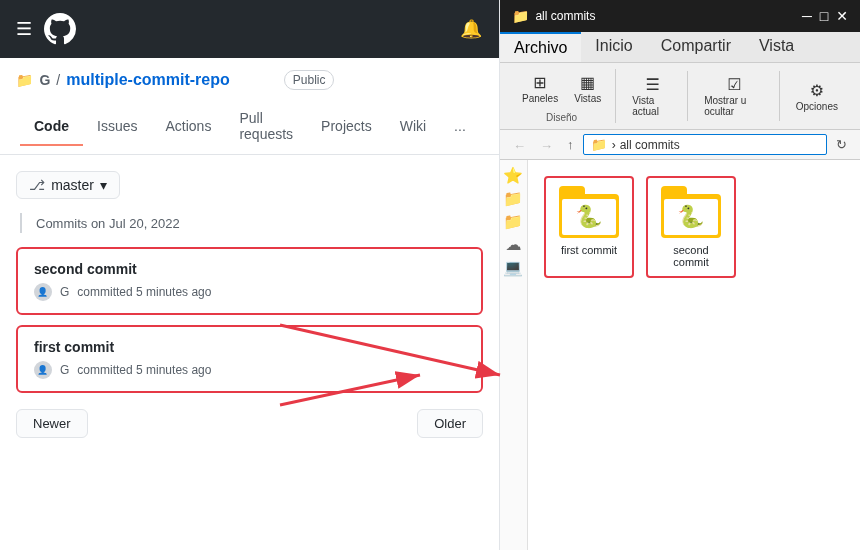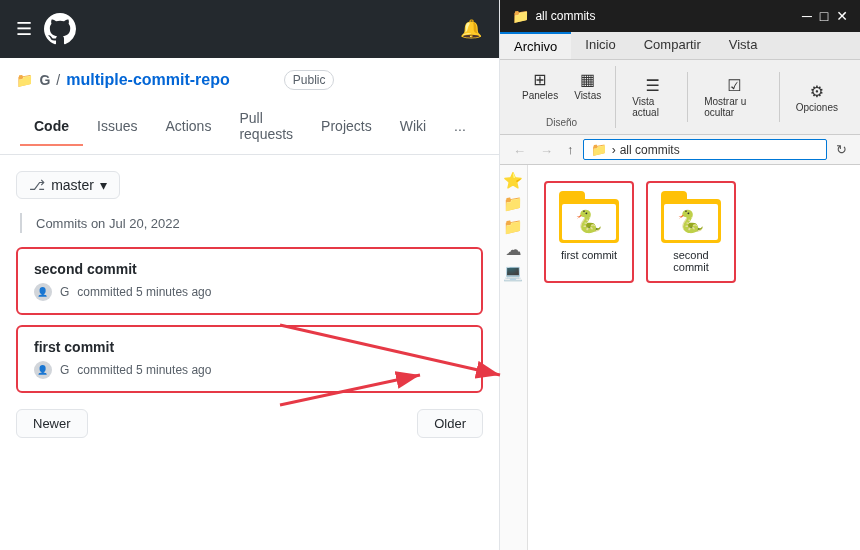--- a/index.html
+++ b/index.html
@@ -211,21 +211,21 @@
       border-bottom: 1px solid #ccc;
       flex-shrink: 0;
     }
     .exp-ribbon-tabs {
       display: flex;
       border-bottom: 1px solid #ccc;
       background: #e8e8e8;
     }
     .exp-ribbon-tab {
       padding: 5px 14px;
-      font-size: 13px;
+      font-size: 16px;
       cursor: pointer;
       color: #333;
     }
     .exp-ribbon-tab.active {
       background: #f0f0f0;
       border-top: 2px solid #0078d7;
       color: #000;
     }
     .exp-ribbon-content {
       display: flex;
@@ -238,21 +238,21 @@
       flex-direction: column;
       align-items: center;
       gap: 2px;
       padding: 0 8px;
       border-right: 1px solid #ccc;
     }
     .ribbon-group:last-child { border-right: none; }
     .ribbon-group-label {
       font-size: 10px;
       color: #555;
-      margin-top: 10px;
+      margin-top: 2px;
     }
     .ribbon-btns {
       display: flex;
       gap: 4px;
     }
     .ribbon-btn {
       display: flex;
       flex-direction: column;
       align-items: center;
       padding: 3px 5px;

